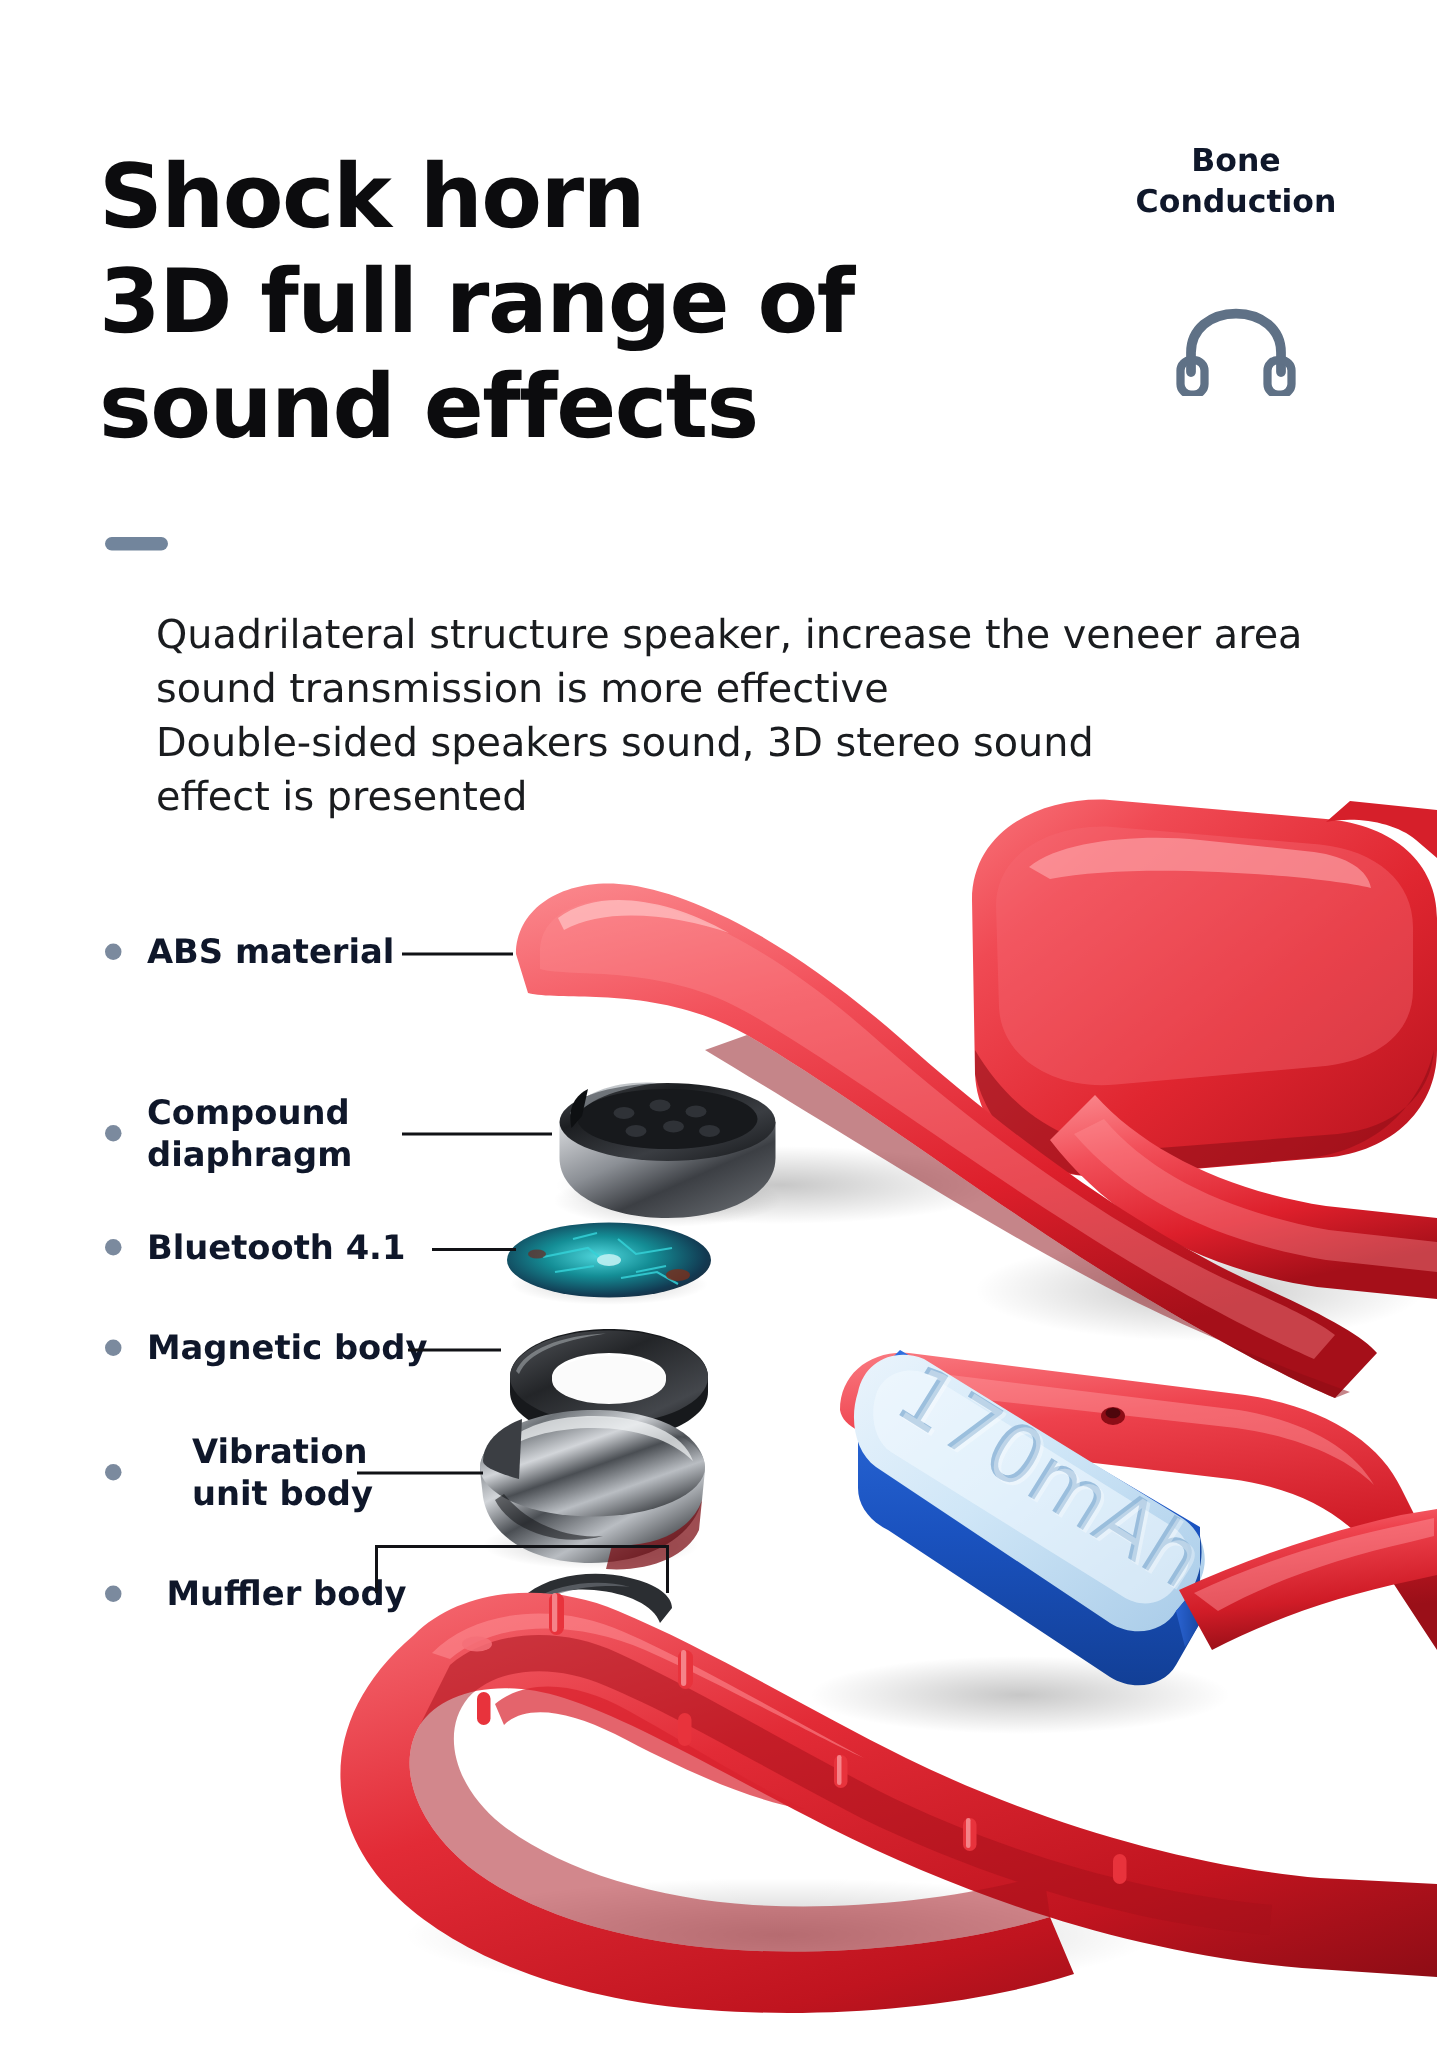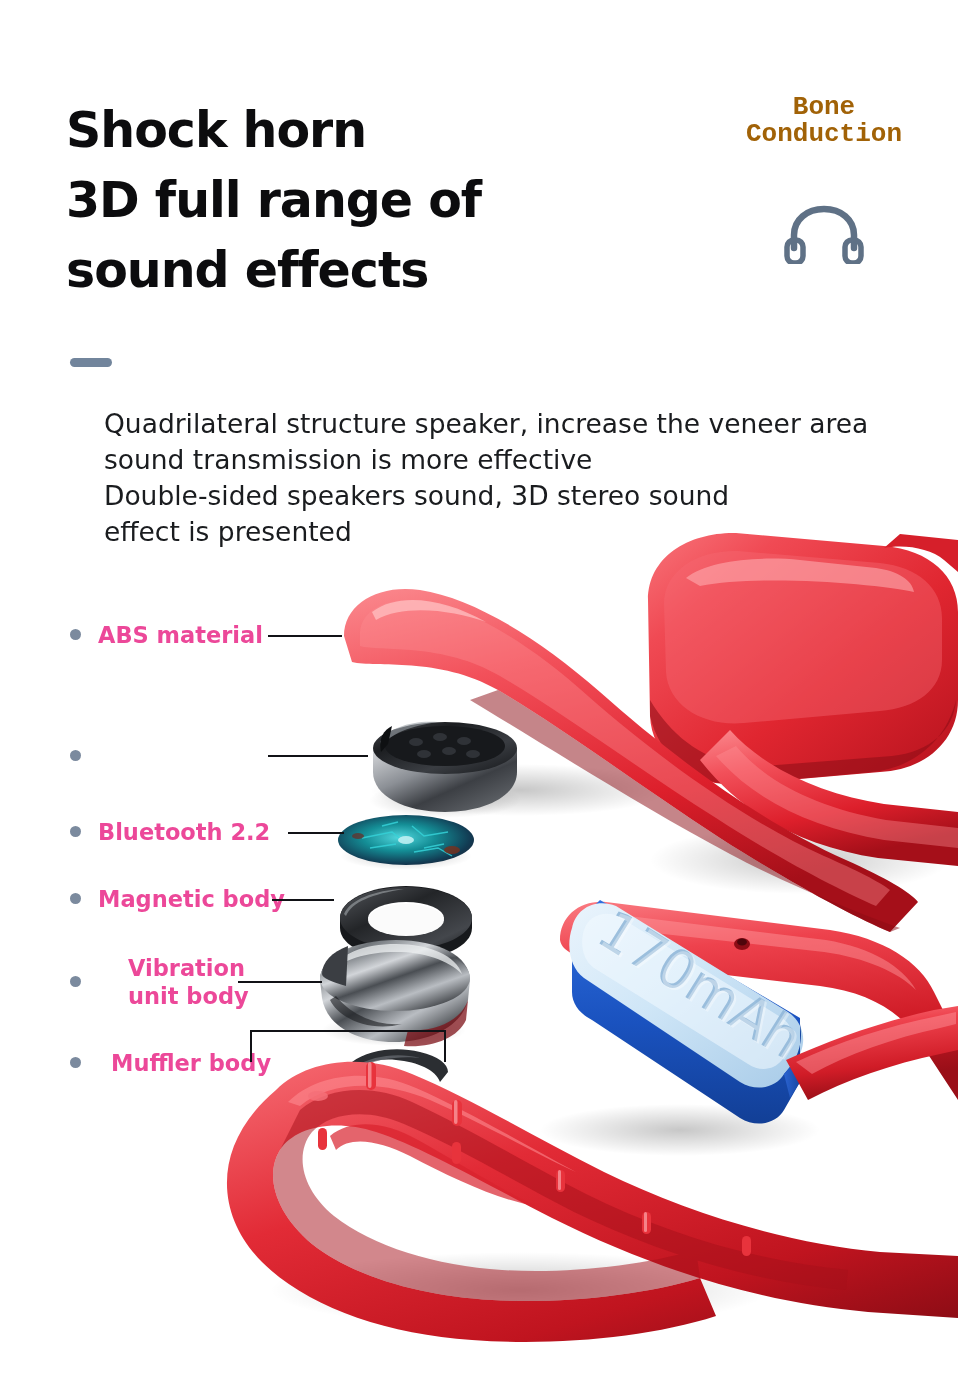--- a/index.html
+++ b/index.html
@@ -15,39 +15,38 @@
     background:#ffffff;
   }
 
   
   .headline {
     position:absolute;
     left:66px; top:96px;
     width:620px;
     font-family:"DejaVu Sans", sans-serif;
     font-weight:700;
-    font-size:49px;
+    font-size:59px;
     line-height:70px;
     letter-spacing:-1px;
     color:#0c0c0e;
     white-space:pre-line;
   }
   .badge {
     position:absolute;
     right:34px; top:94px;
     width:200px;
     text-align:center;
   }
   .badge-text {
-    font-size:26px;
+    font-size:21px;
     line-height:27px;
     font-weight:600;
-    color:#a16207;
+    color:#0f172a;
     white-space:pre-line;
-    font-family:Liberation Mono, monospace;
   }
   .badge-icon {
     margin-top:56px;
     display:flex;
     justify-content:center;
   }
 
   .divider {
     position:absolute;
     left:70px; top:358px;
@@ -74,21 +73,21 @@
     position:absolute;
     width:11px; height:11px;
     border-radius:50%;
     background:#7b8a9e;
   }
   .c-label {
     position:absolute;
     font-size:22.5px;
     line-height:28px;
     font-weight:700;
-    color:#ec4899;
+    color:#0f172a;
     white-space:pre-line;
   }
   .leader {
     position:absolute;
     height:0;
     border-top:2px solid #111216;
   }
   .bracket {
     position:absolute;
     border-top:2px solid #111216;
@@ -434,24 +433,26 @@
 Double-sided speakers sound, 3D stereo sound
 effect is presented</div>
 
   <div class="callouts">
 
     <div class="dot" style="left:70px; top:629px;"></div>
     <div class="c-label" style="left:98px; top:621px;">ABS material</div>
     <div class="leader" style="left:268px; top:635px; width:74px;"></div>
 
     <div class="dot" style="left:70px; top:750px;"></div>
+    <div class="c-label" style="left:98px; top:728px;">Compound
+diaphragm</div>
     <div class="leader" style="left:268px; top:755px; width:100px;"></div>
 
     <div class="dot" style="left:70px; top:826px;"></div>
-    <div class="c-label" style="left:98px; top:818px;">Bluetooth 2.2</div>
+    <div class="c-label" style="left:98px; top:818px;">Bluetooth 4.1</div>
     <div class="leader" style="left:288px; top:832px; width:56px;"></div>
 
     <div class="dot" style="left:70px; top:893px;"></div>
     <div class="c-label" style="left:98px; top:885px;">Magnetic body</div>
     <div class="leader" style="left:272px; top:899px; width:62px;"></div>
 
     <div class="dot" style="left:70px; top:976px;"></div>
     <div class="c-label" style="left:98px; top:954px;margin-left:30px;">Vibration
 unit body</div>
     <div class="leader" style="left:238px; top:981px; width:84px;"></div>

